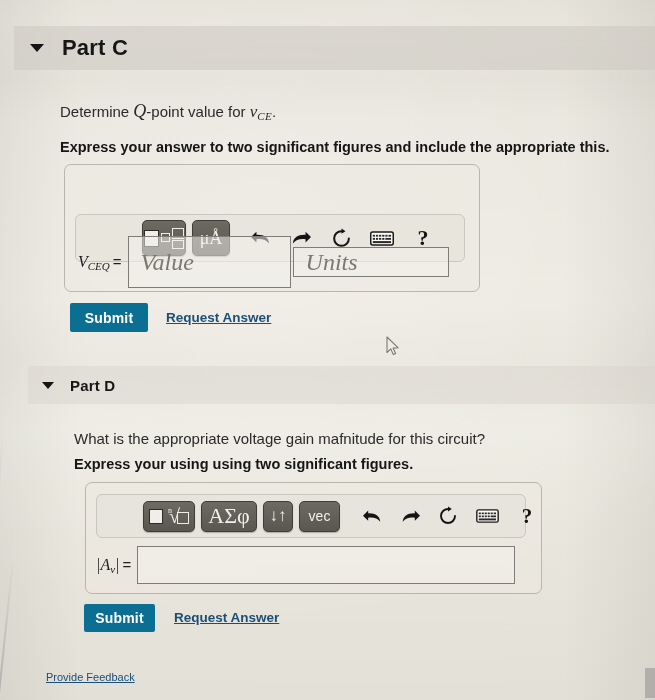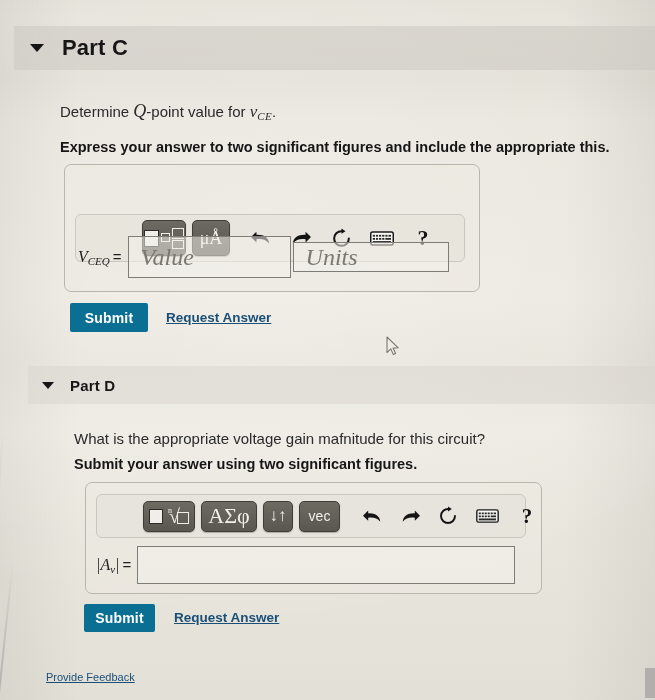--- a/index.html
+++ b/index.html
@@ -226,21 +226,21 @@
     display: flex;
     align-items: center;
     padding-left: 12px;
   }
   .field .ph {
     font-family: "Liberation Serif", serif;
     font-style: italic;
     font-size: 24px;
     color: #7a786f;
   }
-  .field-value { width: 163px; height: 42px; }
+  .field-value { width: 163px; height: 52px; }
   .field-units { width: 156px; height: 30px; margin-left: 2px; }
   .field-av    { width: 378px; height: 38px; }
 
   
   .submit-btn {
     position: absolute;
     box-sizing: border-box;
     background: #0b6f93;
     color: #ffffff;
     font-size: 14px;
@@ -367,21 +367,21 @@
 
   <div class="submit-btn submit-c">Submit</div>
   <div class="link req-c">Request Answer</div>
 
   <div class="part-header d">
     <div class="chev"></div>
     <div class="part-title">Part D</div>
   </div>
 
   <div class="q-text" style="left:74px; top:430px;">What is the appropriate voltage gain mafnitude for this circuit?</div>
-  <div class="q-bold" style="left:74px; top:456px;">Submit your answer using two significant figures.</div>
+  <div class="q-bold" style="left:74px; top:456px;">Express your using using two significant figures.</div>
 
   <div class="answer-panel panel-d"></div>
 
   <div class="toolbar toolbar-d">
     <div class="tbtn tbtn-tmpl-d">
       <span class="tmpl-d-glyph">
         <span class="sq-fill" style="width:12px;height:13px;"></span>
         <span class="root-wrap">
           <span class="root-n">n</span>
           <span class="root-sym">√</span>

